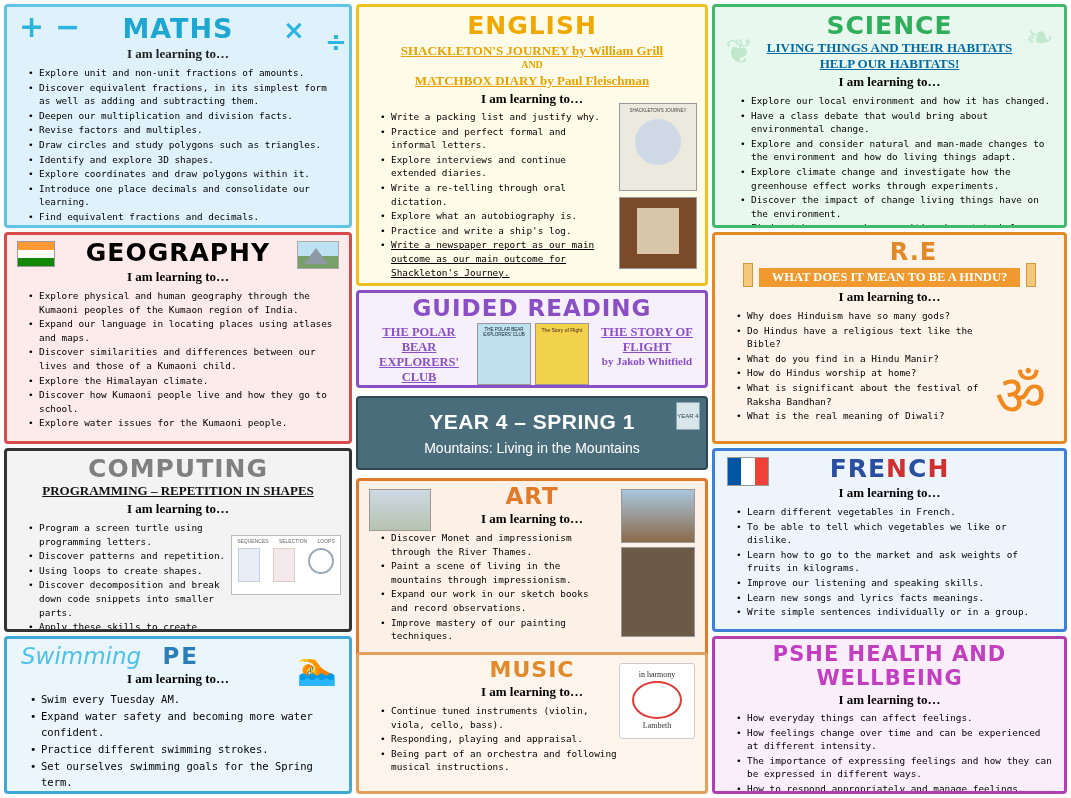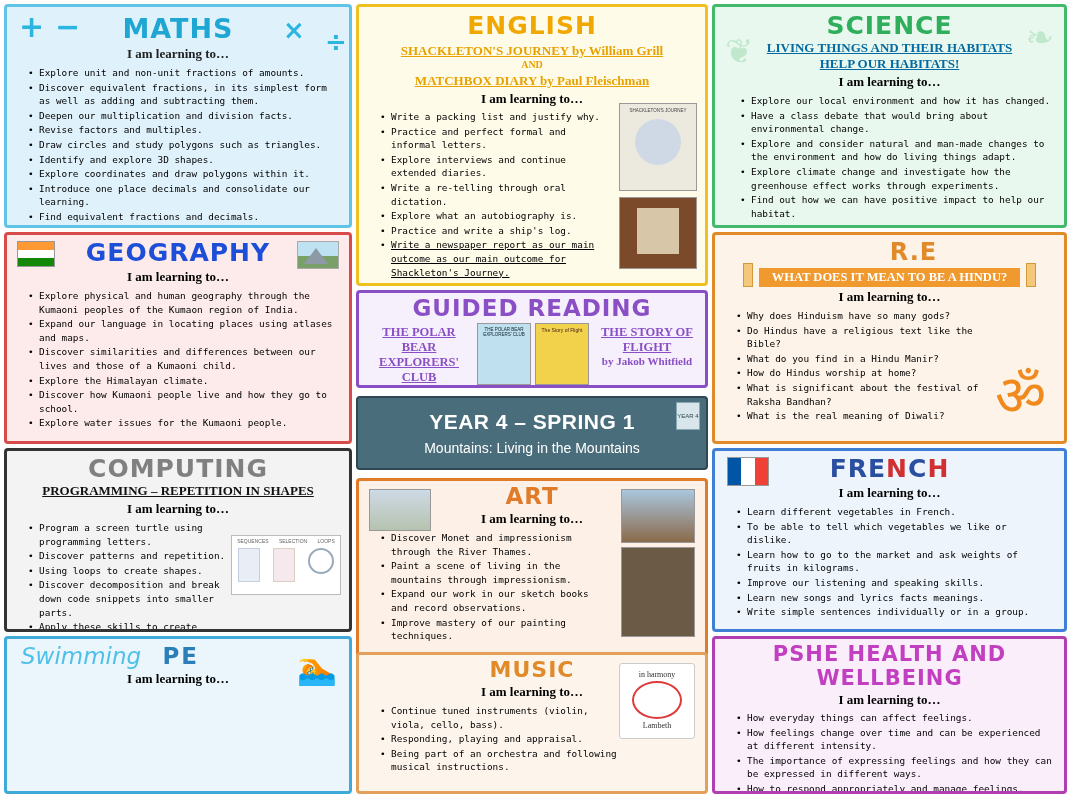--- a/index.html
+++ b/index.html
@@ -138,21 +138,21 @@
     font-size: 34px;
   }
 
   
   #geography {
     left: 4px; top: 232px; width: 348px; height: 212px;
     background: #fdeaea;
     border: 3px solid #d94b4b;
   }
   #geography .card-title {
-    color: #1d4ed8;
+    color: #000000;
     font-size: 25px;
     font-family: "DejaVu Sans", sans-serif;
     margin-top: 3px;
   }
   #geography .sub-title {
     color: #d93b3b;
     font-size: 12.5px;
     font-family: "Liberation Serif", serif;
   }
   #geography ul.bullets { margin: 4px 8px 0 16px; }
@@ -465,20 +465,21 @@
     <span class="leaf-deco" style="right:10px;top:10px;">❧</span>
     <div class="card-title">SCIENCE</div>
     <div class="sub-title">LIVING THINGS AND THEIR HABITATS</div>
     <div class="sub-title">HELP OUR HABITATS!</div>
     <div class="ilt">I am learning to…</div>
     <ul class="bullets">
       <li>Explore our local environment and how it has changed.</li>
       <li>Have a class debate that would bring about environmental change.</li>
       <li>Explore and consider natural and man-made changes to the environment and how do living things adapt.</li>
       <li>Explore climate change and investigate how the greenhouse effect works through experiments.</li>
+      <li>Discover the impact of change living things have on the environment.</li>
       <li>Find out how we can have positive impact to help our habitat.</li>
     </ul>
   </div>
 
   <div class="card" id="geography">
     <div class="flagin">
       <i style="background:#ff9933;"></i>
         <i style="background:#ffffff;"></i>
         <i style="background:#138808;"></i>
     </div>
@@ -596,20 +597,26 @@
     </ul>
   </div>
 
   <div class="card" id="pe">
     <span class="swimmer">🏊</span>
     <div class="pe-title">
       <span class="swim">Swimming</span>
       <span class="petxt" style="margin-left:14px;">PE</span>
     </div>
     <div class="ilt">I am learning to…</div>
+    <ul class="bullets">
+      <li>Swim every Tuesday AM.</li>
+      <li>Expand water safety and becoming more water confident.</li>
+      <li>Practice different swimming strokes.</li>
+      <li>Set ourselves swimming goals for the Spring term.</li>
+    </ul>
   </div>
 
   <div class="card" id="music">
     <div class="harmony-logo">
       <div style="margin-top:6px;">in harmony</div>
       <div style="margin:2px auto;width:46px;height:34px;border:2px solid #e03a3a;border-radius:50%;"></div>
       <div>Lambeth</div>
     </div>
     <div class="card-title">MUSIC</div>
     <div class="ilt">I am learning to…</div>

